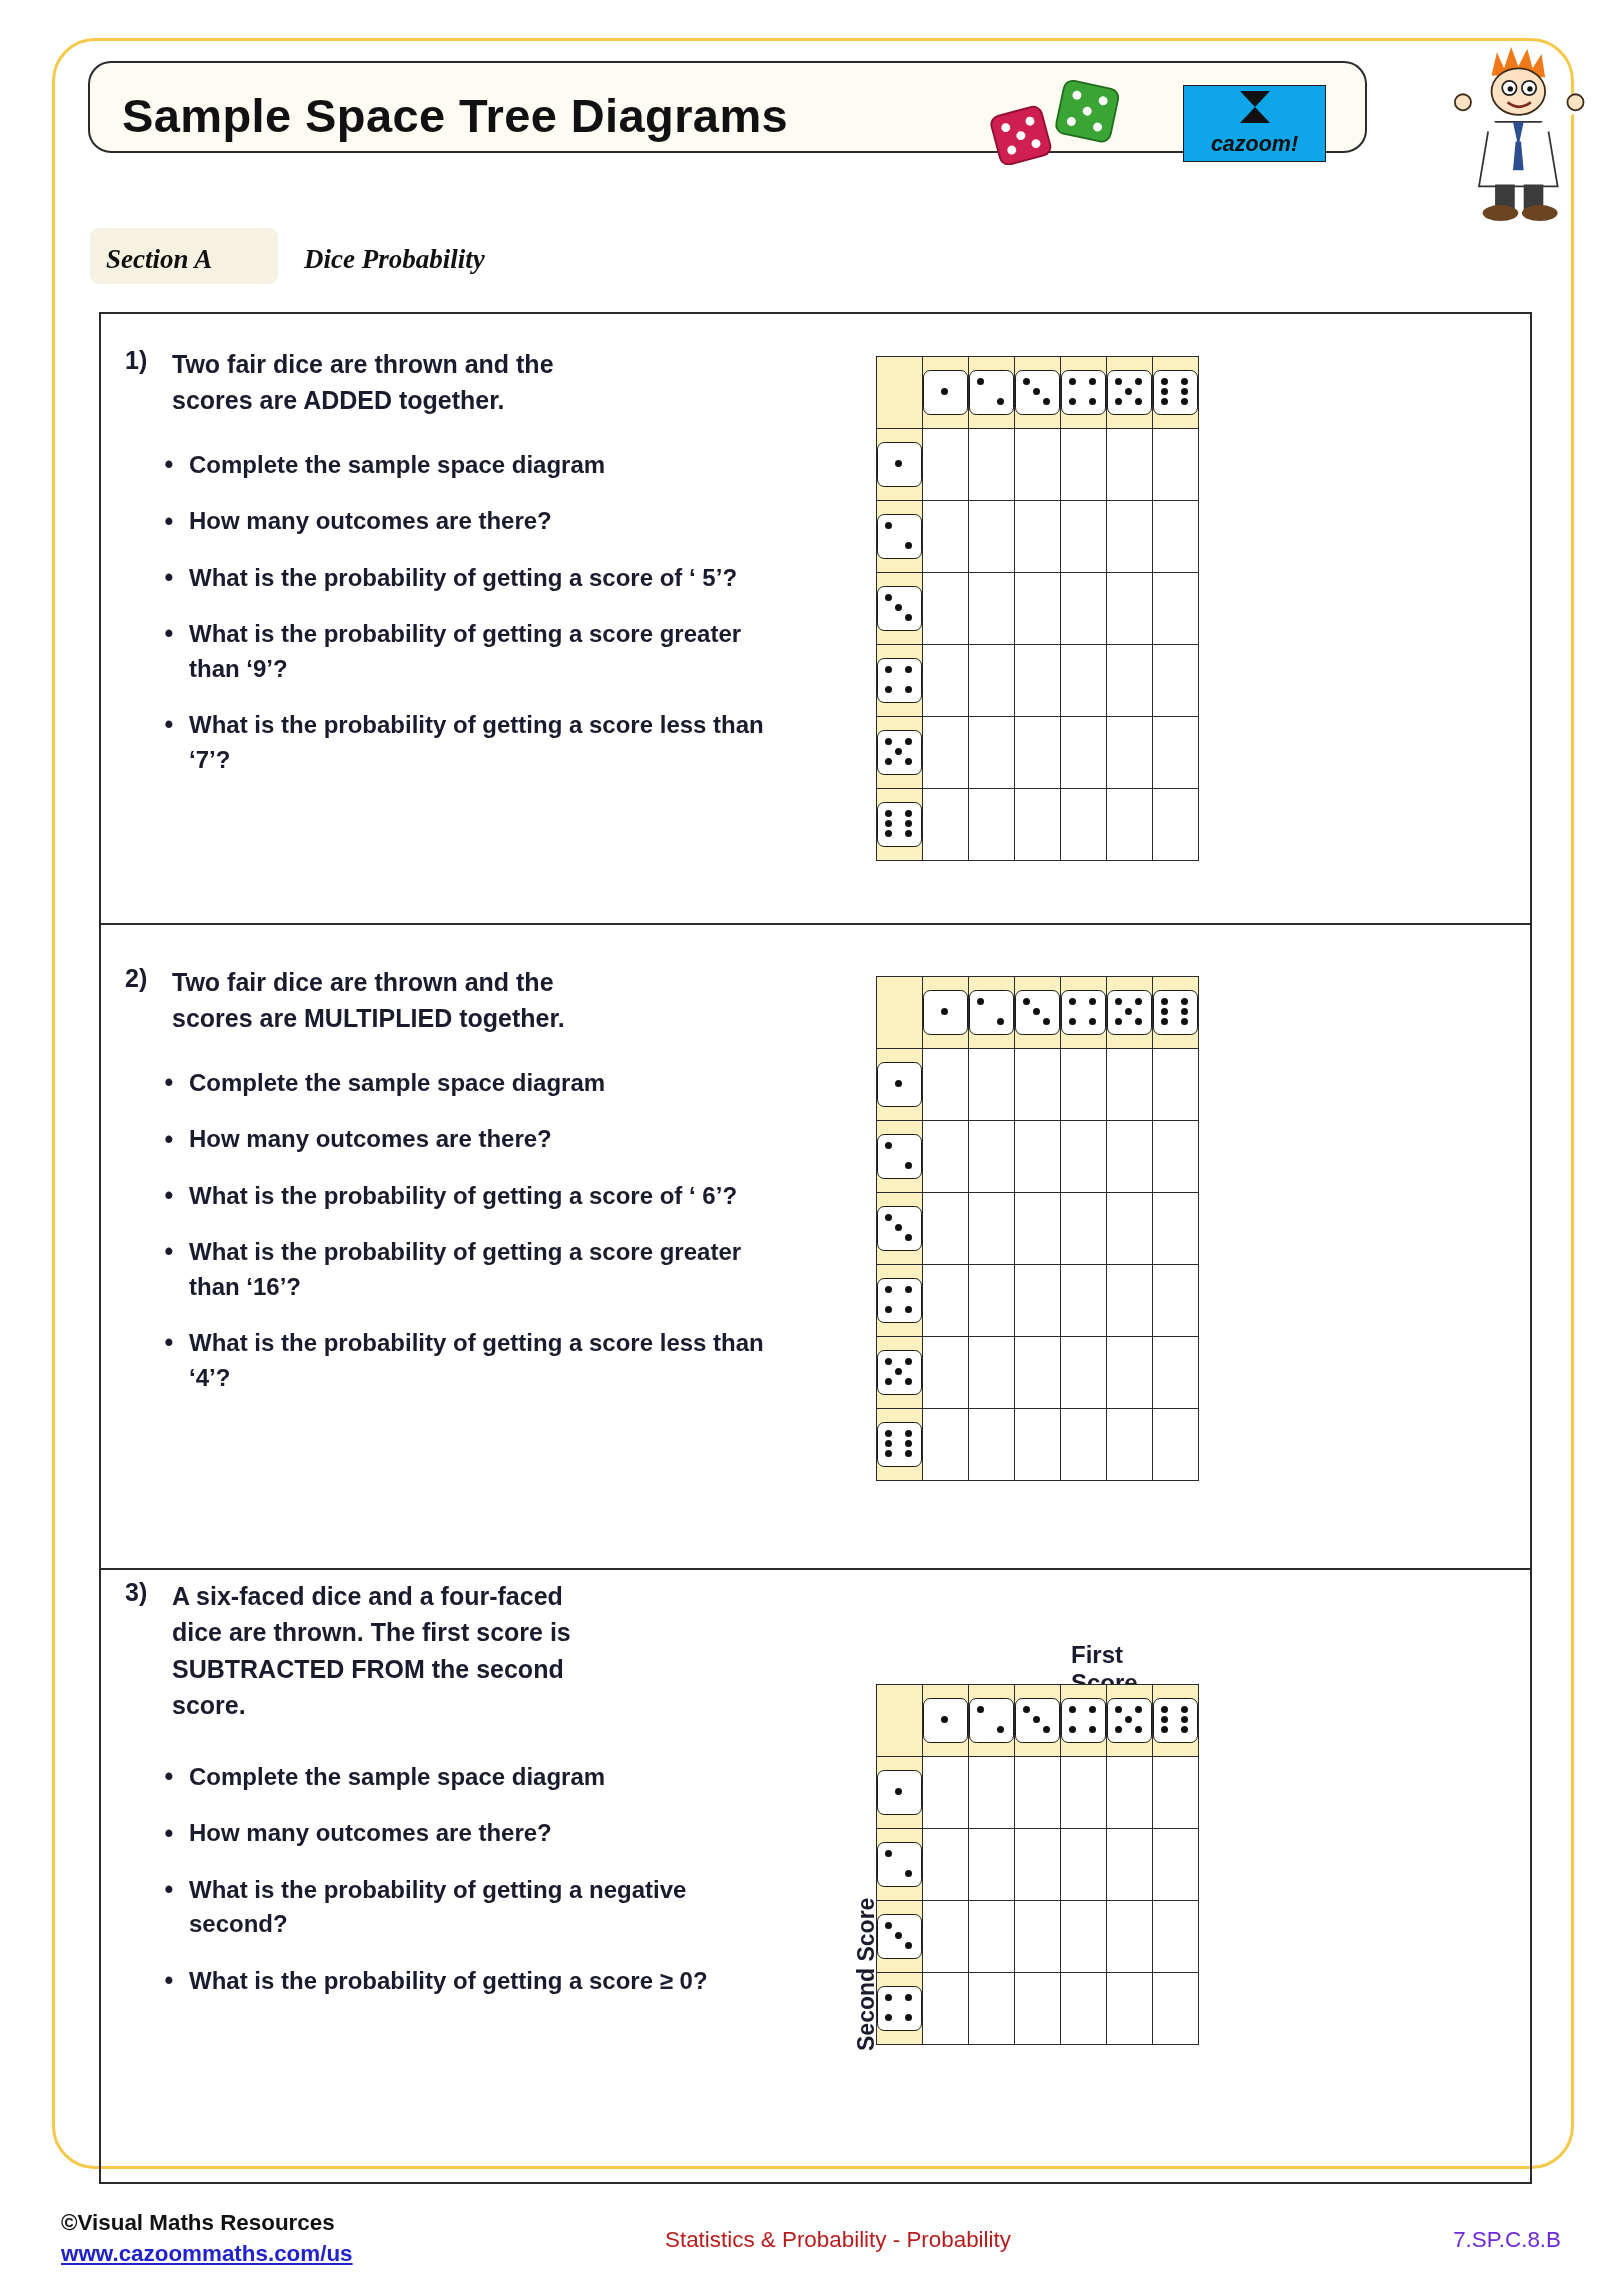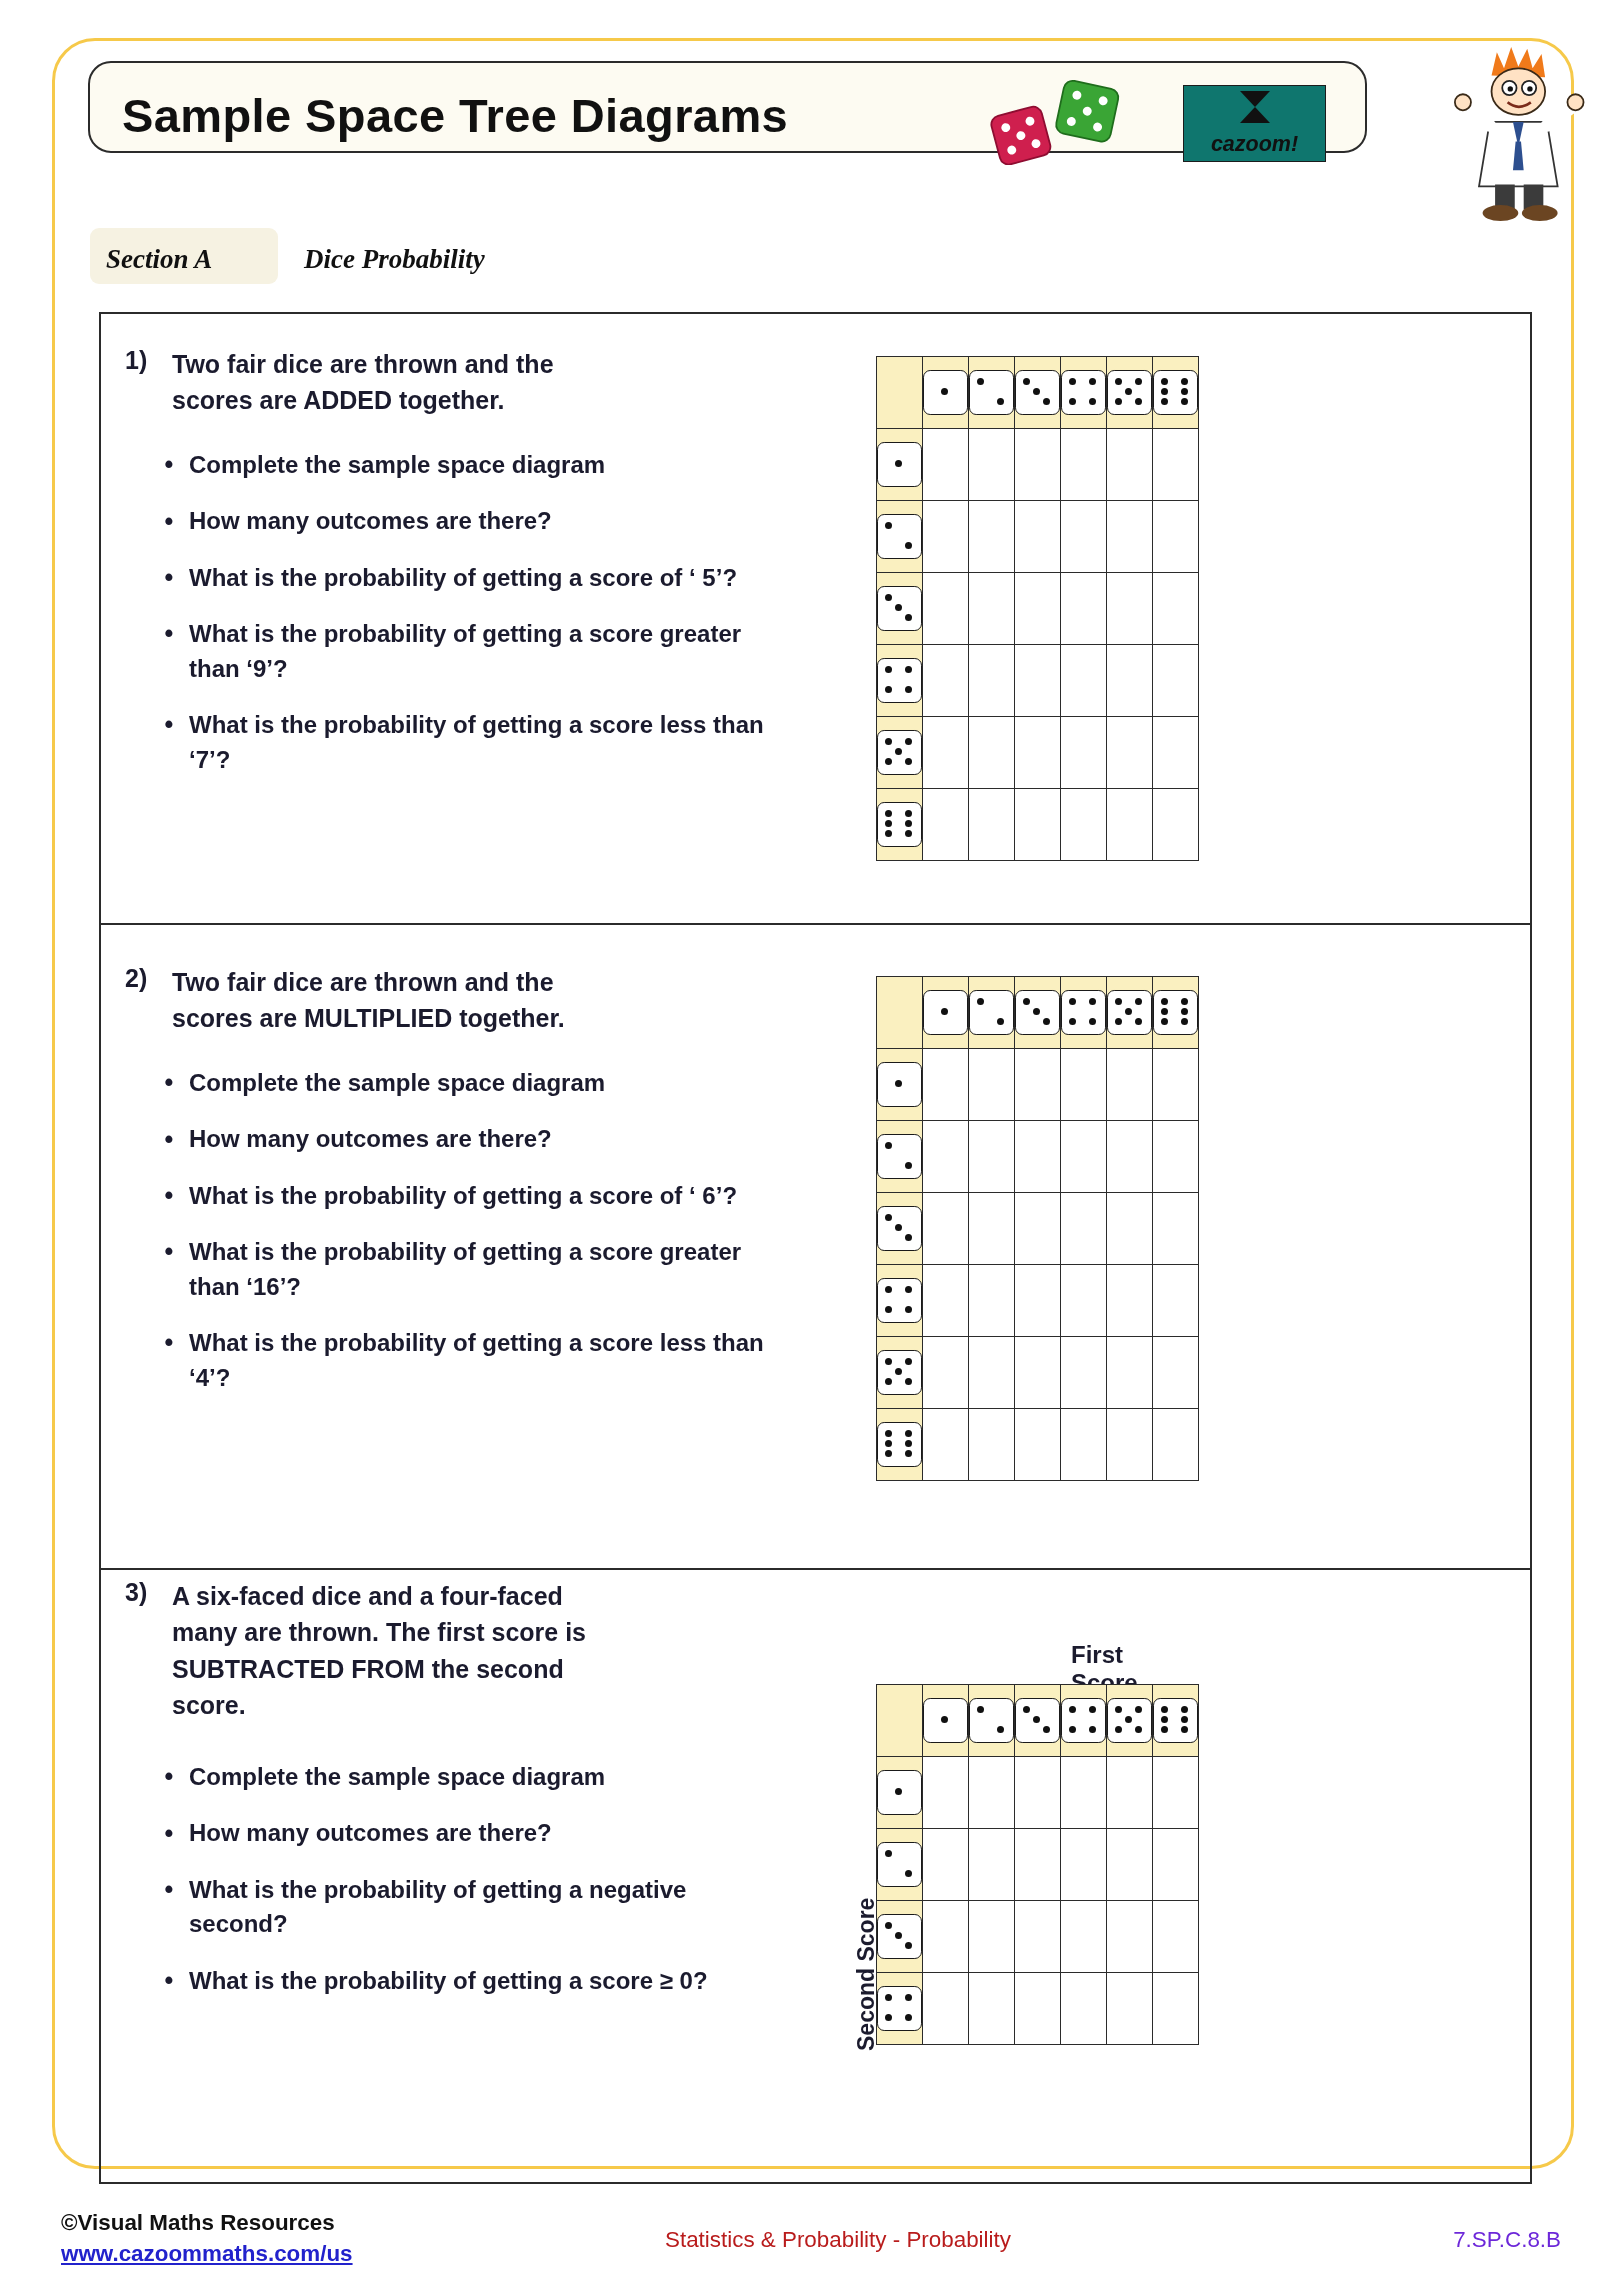--- a/index.html
+++ b/index.html
@@ -59,21 +59,21 @@
     top: 16px;
     width: 170px;
     height: 86px;
   }
   .cazoom-badge {
     position: absolute;
     right: 39px;
     top: 21.5px;
     width: 143px;
     height: 77px;
-    background: #0f766e;
+    background: #0ea5e9;
     border: 1.8px solid #1c1c1c;
     box-sizing: border-box;
   }
   .cazoom-badge .hour {
     position: absolute;
     left: 50%;
     transform: translateX(-50%);
     top: 5.4px;
     width: 0; height: 0;
     border-left: 15px solid transparent;
@@ -679,21 +679,21 @@
             <td></td>
       </tr>
     </tbody>
       </table>
   </div>
 
   <div class="qblock">
     <div class="qnum" style="left: 125px; top: 1578px;">3)</div>
     <div class="qhead" style="left: 172px; top: 1578px; width: 537px;">
       <span>A six-faced dice and a four-faced</span><br>
-      <span>many are thrown. The first score is </span><br>
+      <span>dice are thrown. The first score is </span><br>
       <span>SUBTRACTED FROM</span><span> the second</span><br>
       <span>score.</span>
     </div>
 
     <div class="bullet-list" style="left: 159px; top: 1760px;">
       <div class="bullet-item">Complete the sample space diagram</div>
       <div class="bullet-item">How many outcomes are there?</div>
       <div class="bullet-item">What is the probability of getting a negative second?</div>
       <div class="bullet-item">What is the probability of getting a score ≥ 0?</div>
     </div>

